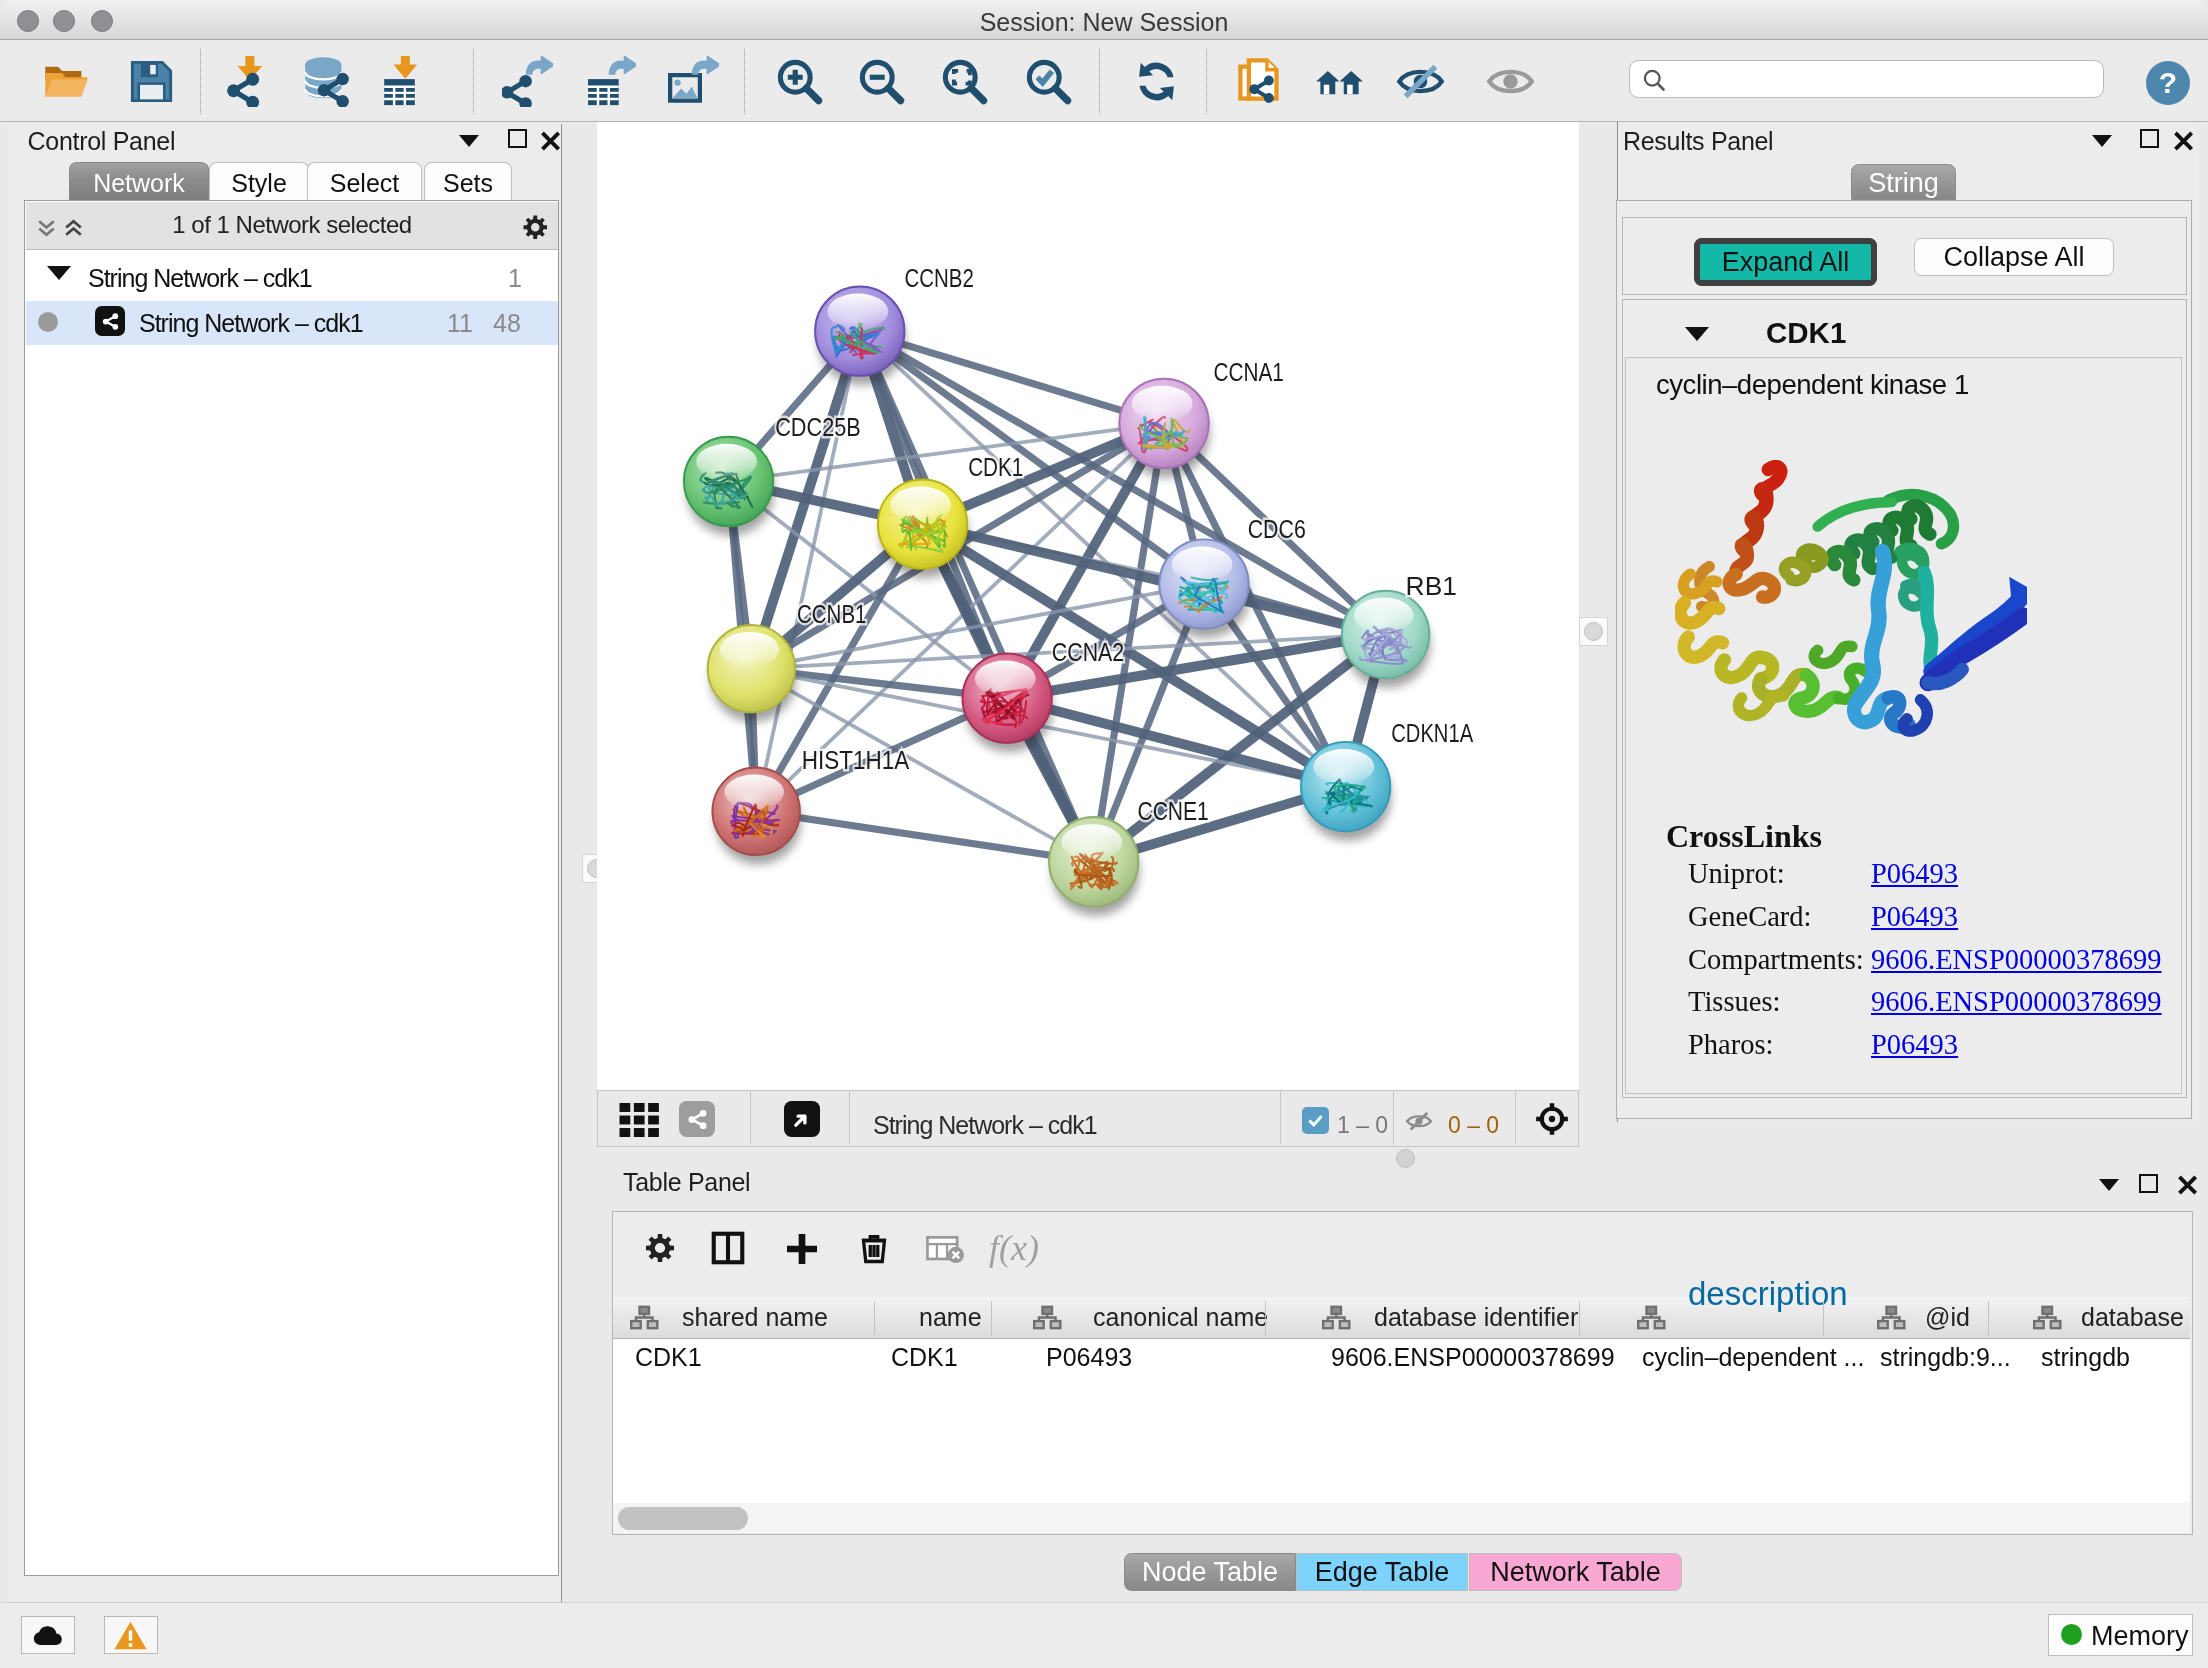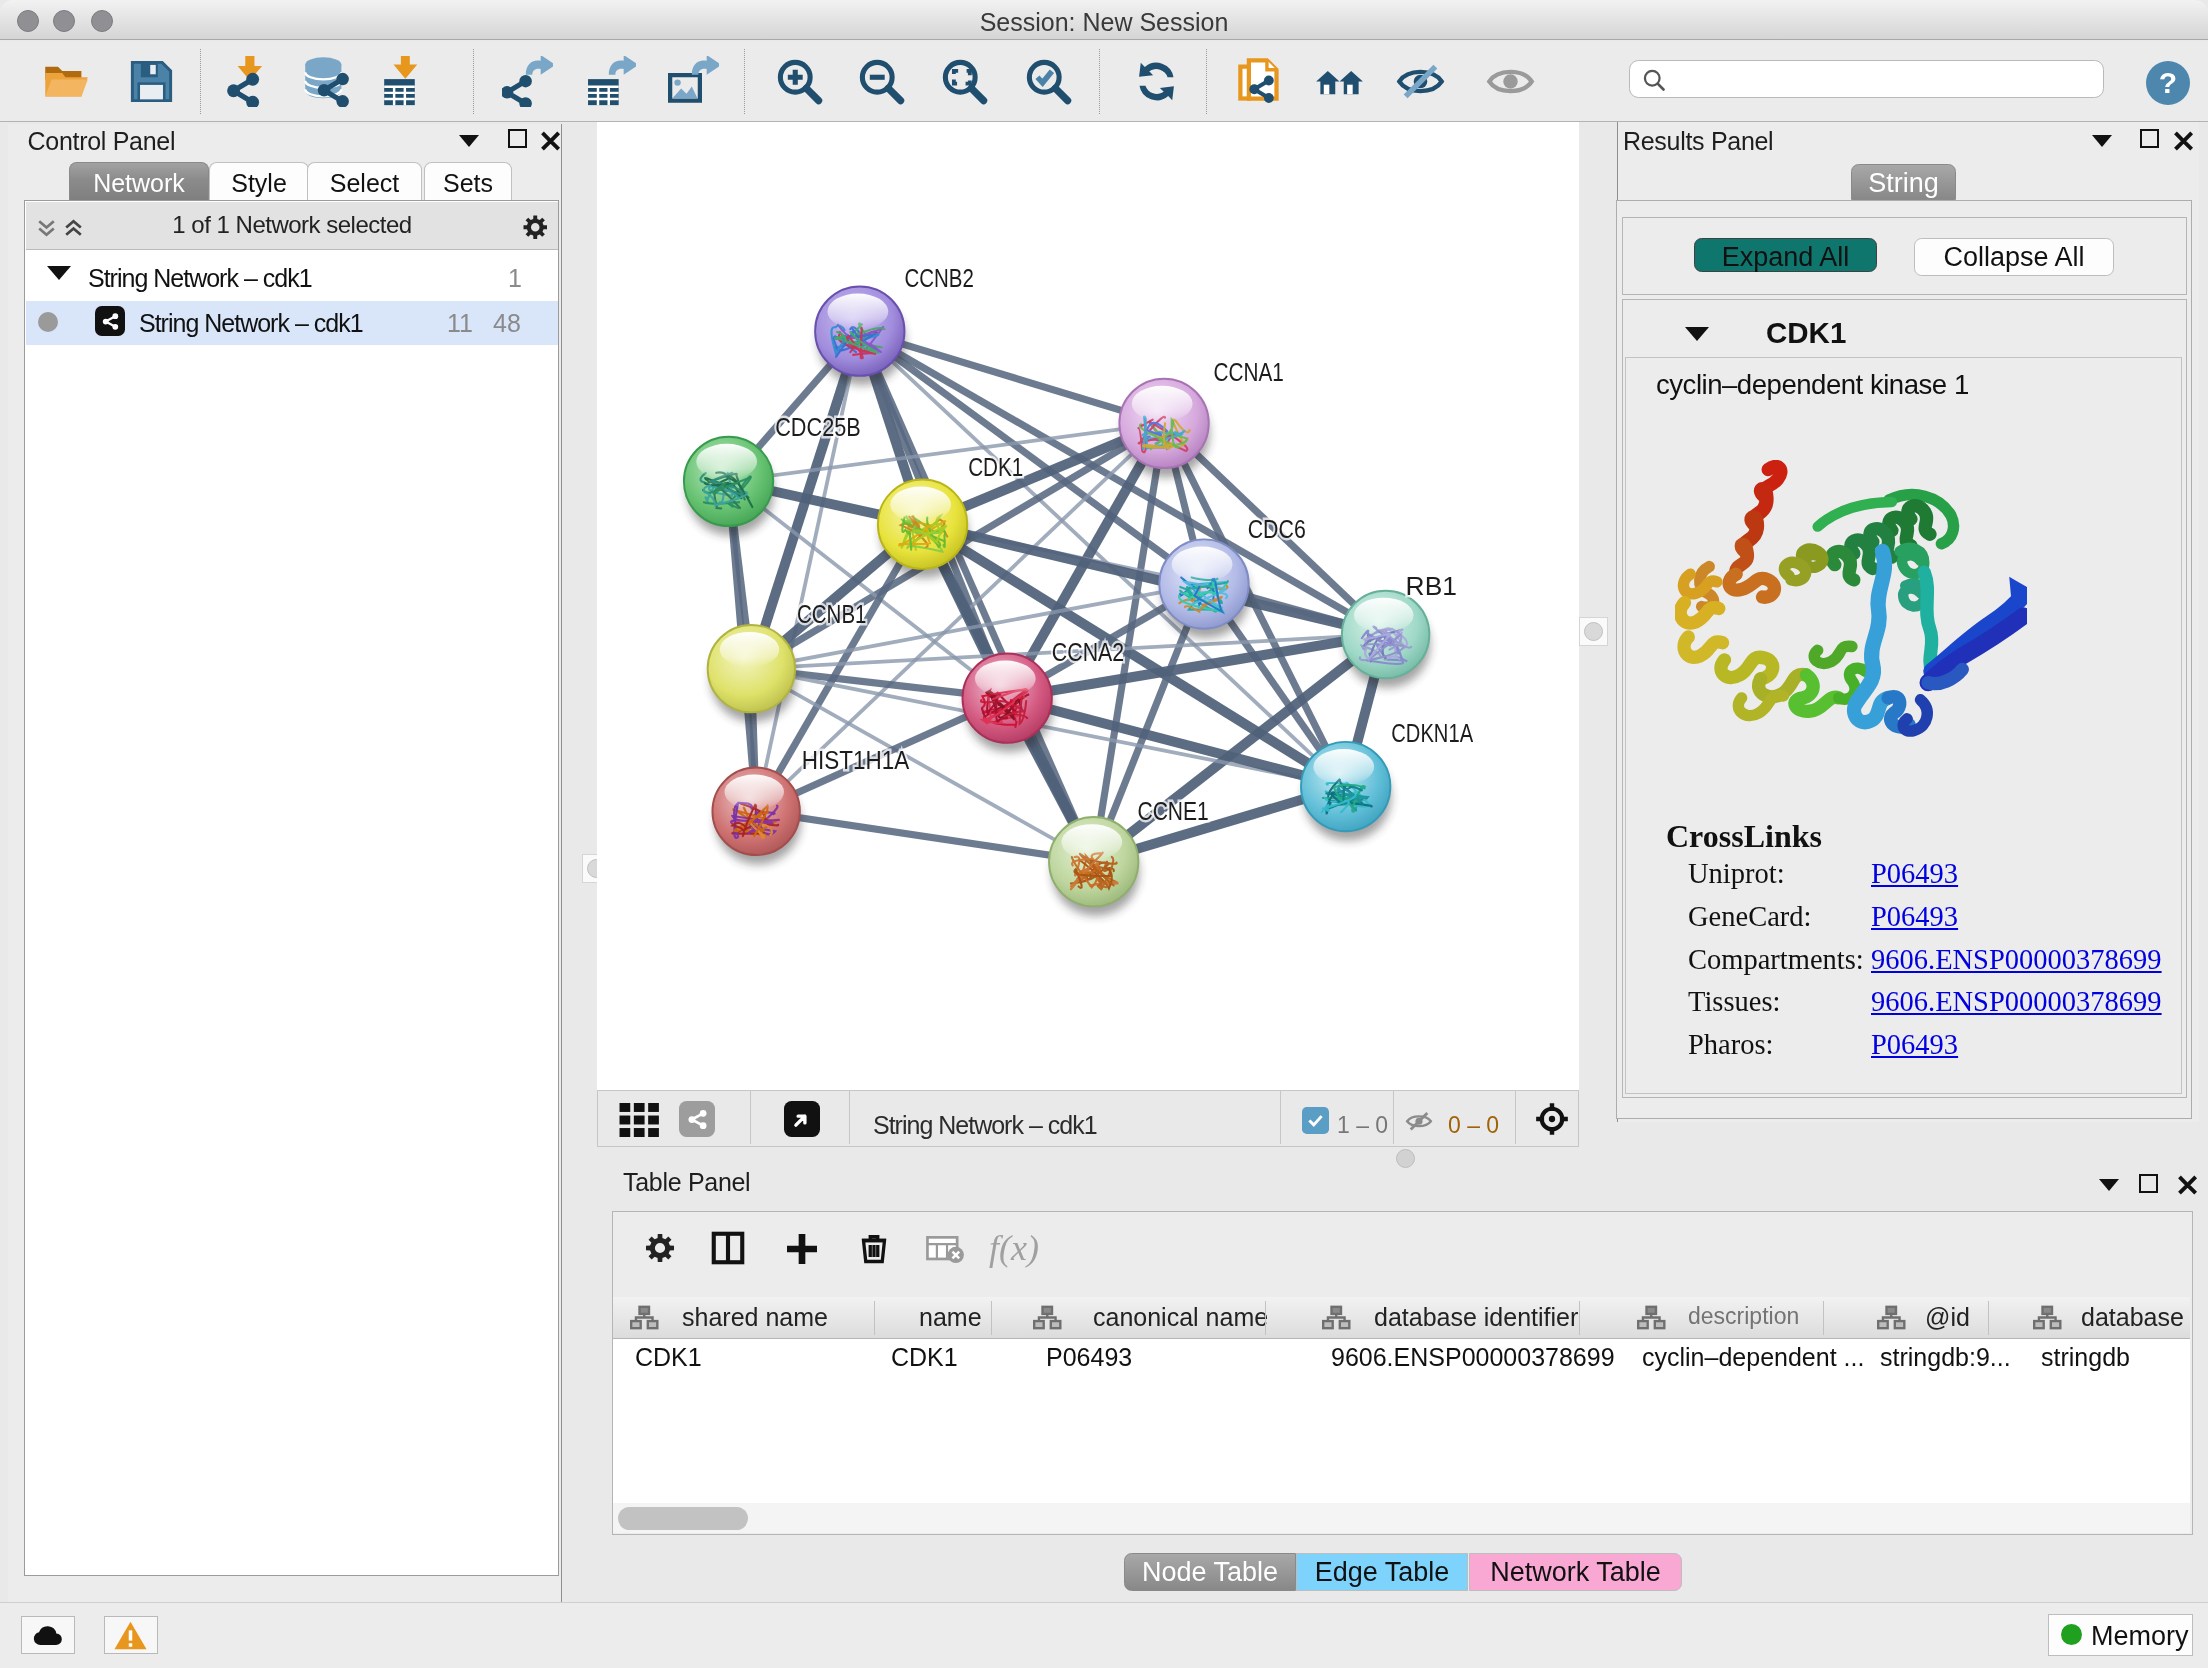--- a/index.html
+++ b/index.html
@@ -606,21 +606,21 @@
   </svg>
 
 <div class="abs" style="left:1617px;top:122px;width:582px;height:1000px;background:#ececec;border-left:1.9px solid #8f8f8f"></div>
 <div class="abs ptitle" style="left:1623px;top:127px">Results Panel</div>
 <div class="abs" style="left:2092px;top:135px;width:0;height:0;border-left:10.5px solid transparent;border-right:10.5px solid transparent;border-top:12.4px solid #111"></div>
 <div class="abs" style="left:2140px;top:129px;width:19px;height:19px;border:2.9px solid #111"></div>
 <div class="abs" style="left:2171px;top:124px;font-size:30px;font-weight:bold;color:#111">✕</div>
 <div class="abs" style="left:1851px;top:164px;width:105px;height:36px;background:linear-gradient(#a8a8a8,#888);border:1px solid #8a8a8a;border-radius:7.6px 7.6px 0 0;color:#fff;font-size:27px;text-align:center;line-height:36px">String</div>
 <div class="abs" style="left:1616px;top:200px;width:576px;height:919px;border:1.9px solid #adadad;background:#ececec"></div>
 <div class="abs" style="left:1622px;top:217px;width:565px;height:78px;border:1.9px solid #b5b5b5"></div>
-<div class="abs" style="left:1694px;top:238px;width:183px;height:34px;background:#0f766e;border:1px solid #404040;border-radius:7.6px;font-size:27px;text-align:center;line-height:36px;color:#111">Expand All</div>
+<div class="abs" style="left:1694px;top:238px;width:183px;height:48px;background:#14b8a6;border:6px solid #404040;border-radius:7.6px;font-size:27px;text-align:center;line-height:36px;color:#111">Expand All</div>
 <div class="abs" style="left:1914px;top:238px;width:200px;height:38px;background:#fdfdfd;border:1px solid #bdbdbd;border-radius:7.6px;font-size:27px;text-align:center;line-height:36px;color:#111">Collapse All</div>
 <div class="abs" style="left:1622px;top:299px;width:565px;height:799px;border:1.9px solid #b5b5b5"></div>
 <div class="abs" style="left:1685px;top:327px;width:0;height:0;border-left:12.4px solid transparent;border-right:12.4px solid transparent;border-top:14.3px solid #111"></div>
 <div class="abs" style="left:1766px;top:316px;font-size:29.5px;font-weight:bold;color:#111">CDK1</div>
 <div class="abs" style="left:1625px;top:357px;width:557px;height:737px;border:1.9px solid #c2c2c2"></div>
 <div class="abs" style="left:1656px;top:369px;font-size:27.6px;letter-spacing:-0.5px;color:#111">cyclin–dependent kinase 1</div>
 <svg class="abs" style="left:1675px;top:460px" width="352" height="295" viewBox="0 0 370 310">
     <path d="M225 42 C250 30 278 38 290 58 C296 70 292 84 280 88" fill="none" stroke="#28a048" stroke-width="12" stroke-linecap="round"></path>
     <path d="M150 70 C170 52 200 44 228 44" fill="none" stroke="#30b050" stroke-width="11" stroke-linecap="round"></path>
     <path d="M248 62 C238 50 254 42 262 54 C270 64 256 72 268 78" fill="none" stroke="#1f7a34" stroke-width="14" stroke-linecap="round"></path>
@@ -726,21 +726,21 @@
   </svg>
 <div class="abs" style="left:1374px;top:1303px;font-size:25px;color:#222">database identifier</div>
 <svg class="abs" style="left:1637px;top:1305px" width="28.5" height="25" viewBox="0 0 24 20">
     <g fill="none" stroke="#6f6f6f" stroke-width="2">
       <rect x="8" y="1" width="8" height="6" fill="#8a8a8a"></rect>
       <rect x="1" y="13" width="8" height="6" fill="#bdbdbd"></rect>
       <rect x="15" y="13" width="8" height="6" fill="#bdbdbd"></rect>
       <path d="M12 7 v3 M5 13 v-3 h14 v3"></path>
     </g>
   </svg>
-<div class="abs" style="left:1688px;top:1303px;font-size:23px;color:#737373">description</div>
+<div class="abs" style="left:1688px;top:1275px;font-size:33px;color:#0369a1">description</div>
 <svg class="abs" style="left:1877px;top:1305px" width="28.5" height="25" viewBox="0 0 24 20">
     <g fill="none" stroke="#6f6f6f" stroke-width="2">
       <rect x="8" y="1" width="8" height="6" fill="#8a8a8a"></rect>
       <rect x="1" y="13" width="8" height="6" fill="#bdbdbd"></rect>
       <rect x="15" y="13" width="8" height="6" fill="#bdbdbd"></rect>
       <path d="M12 7 v3 M5 13 v-3 h14 v3"></path>
     </g>
   </svg>
 <div class="abs" style="left:1925px;top:1303px;font-size:25px;color:#222">@id</div>
 <svg class="abs" style="left:2033px;top:1305px" width="28.5" height="25" viewBox="0 0 24 20">

